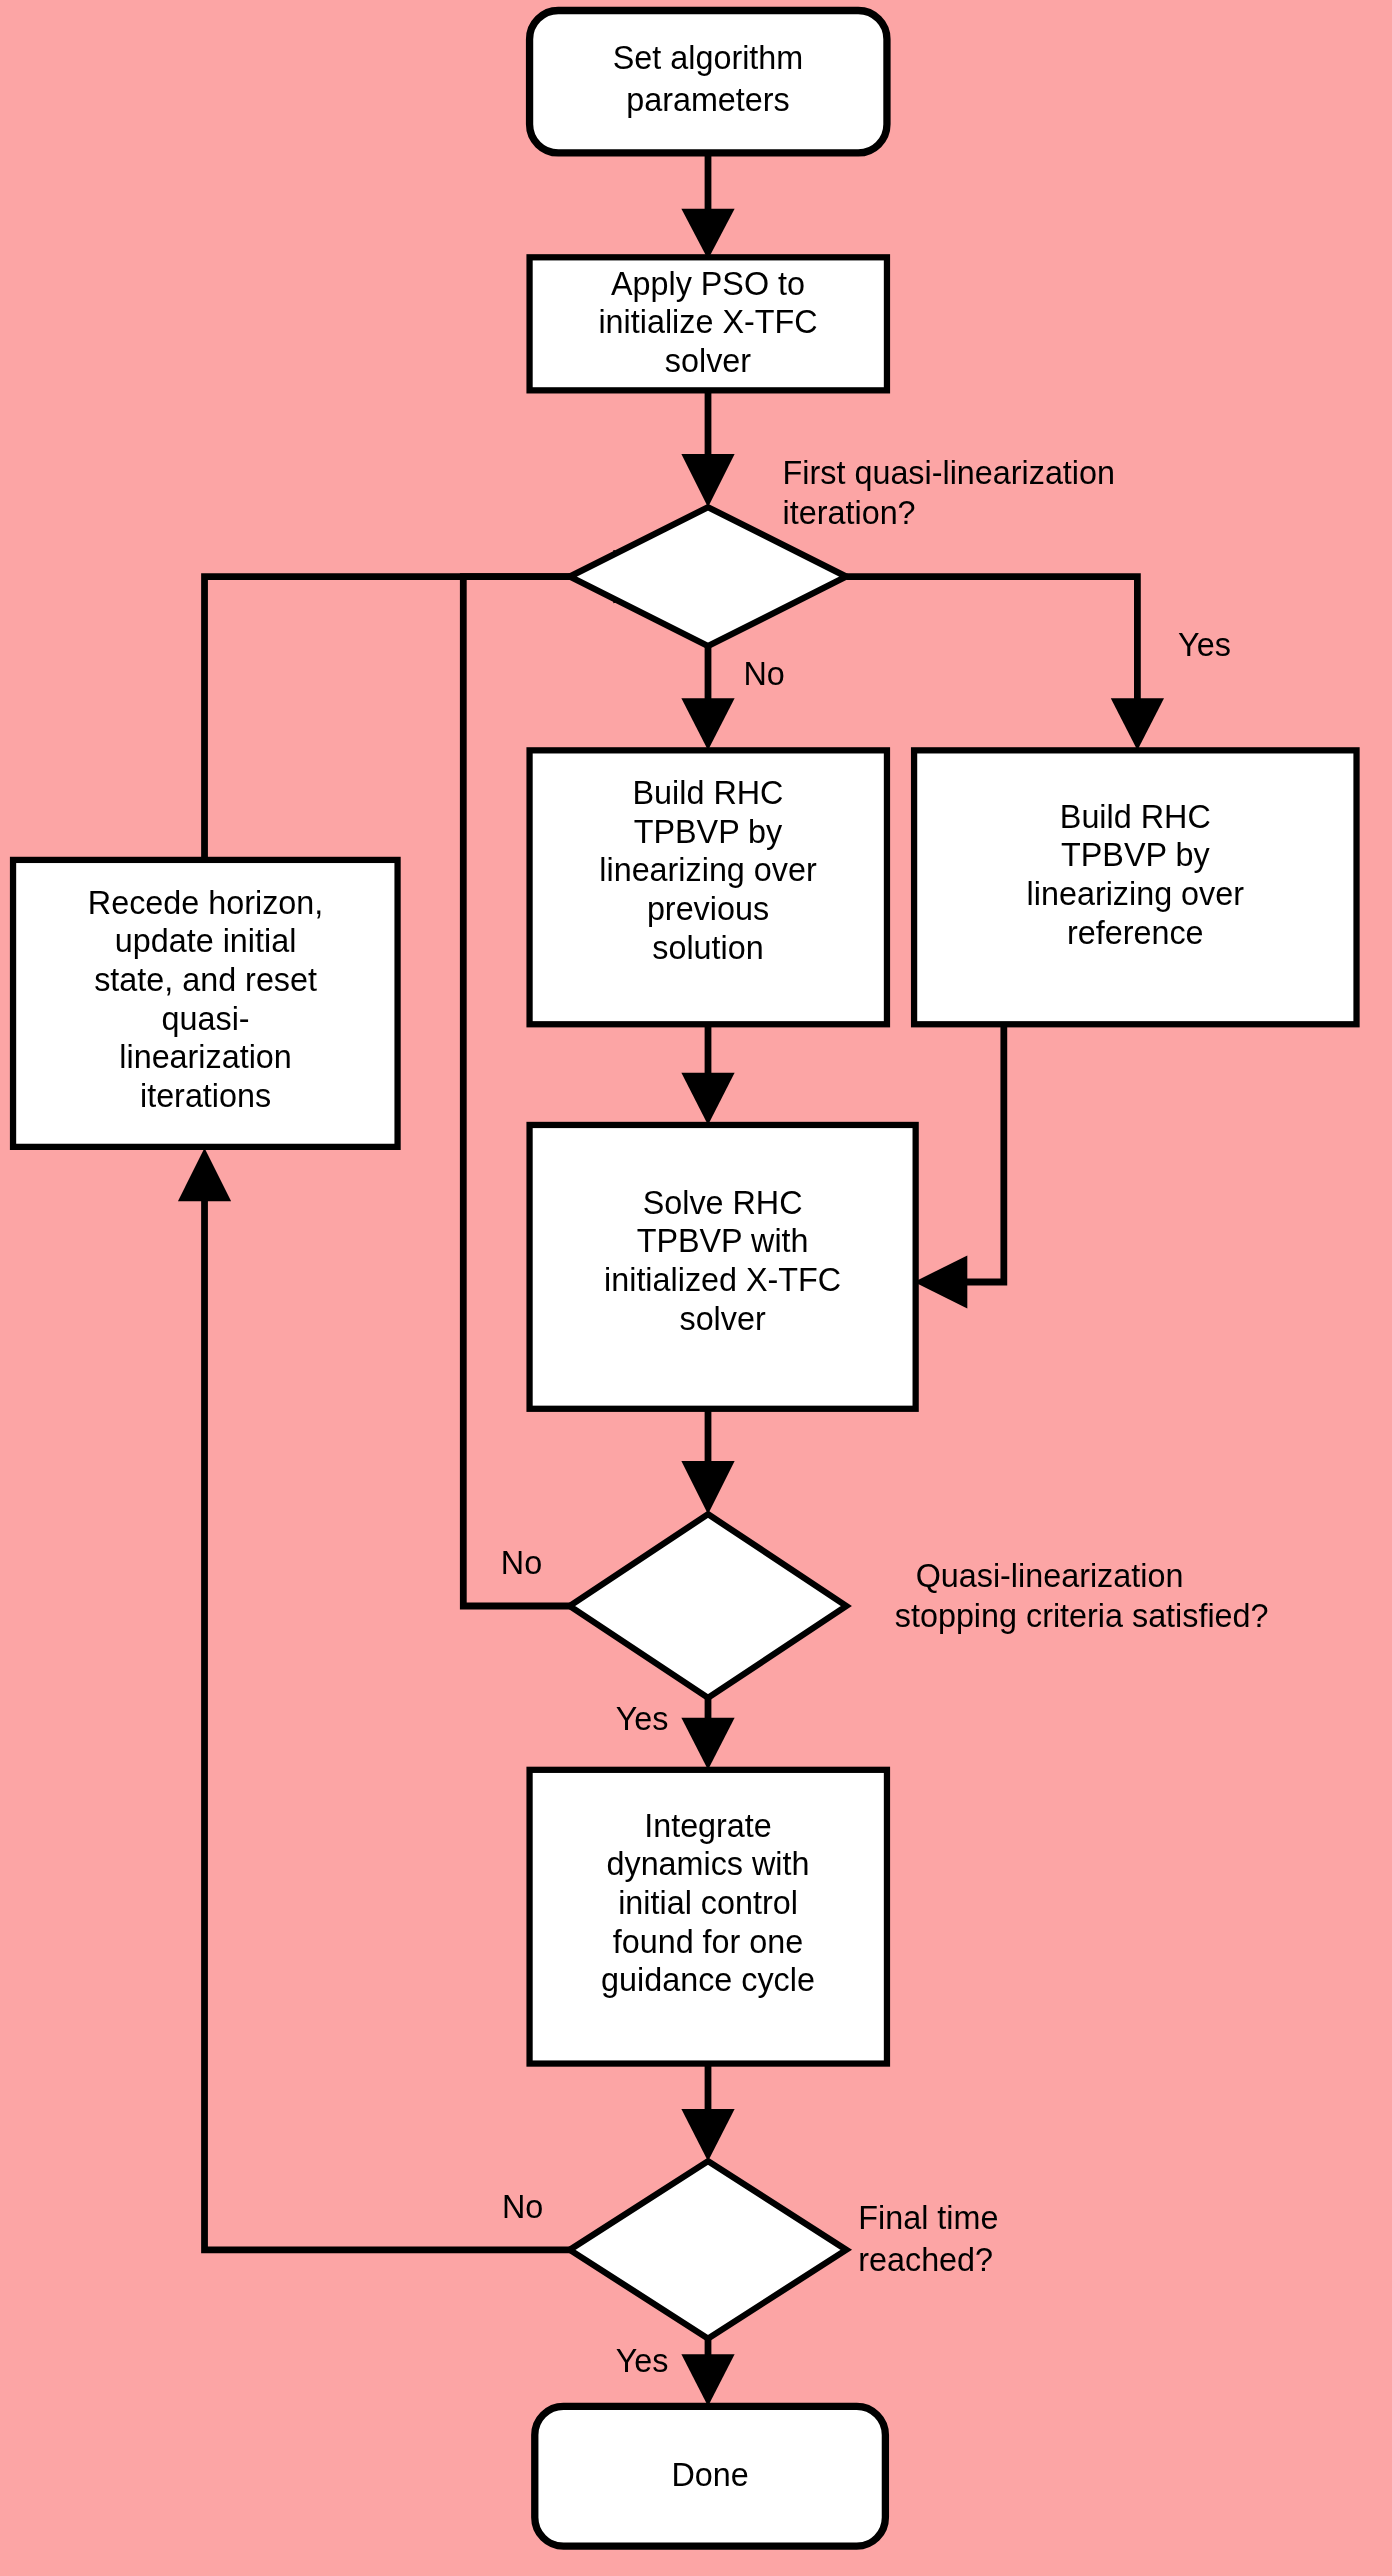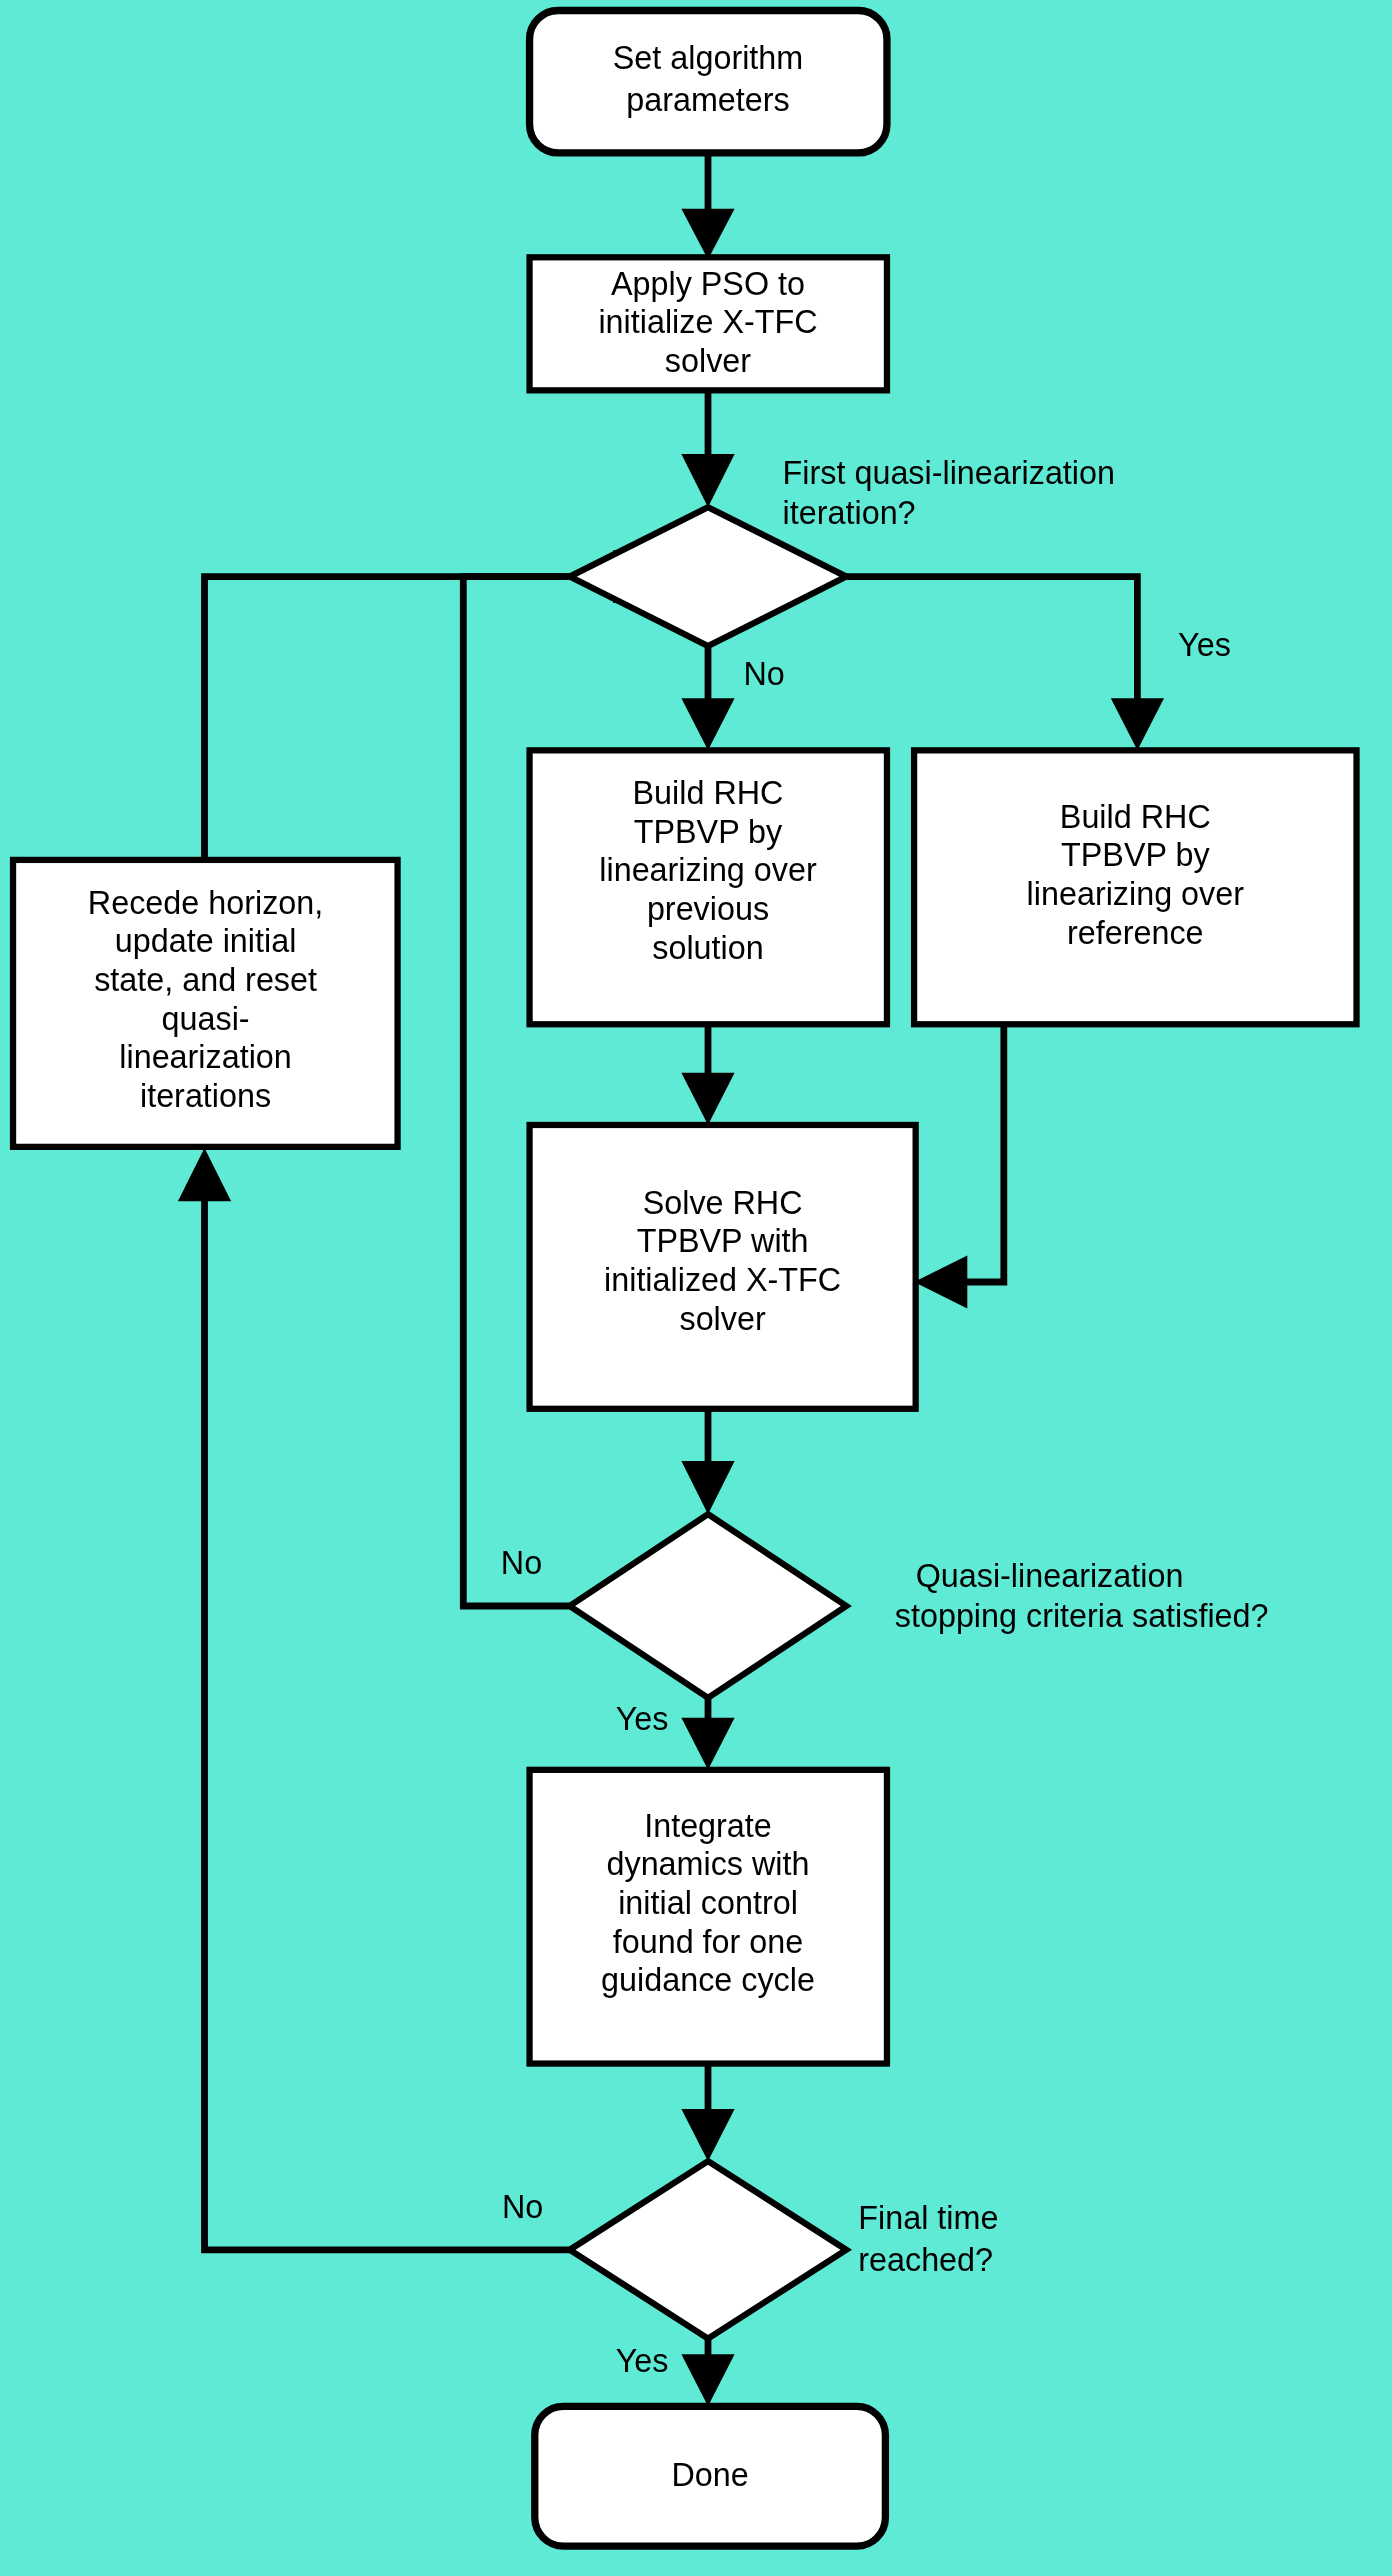--- a/index.html
+++ b/index.html
@@ -7,21 +7,21 @@
     padding: 0;
     background: #ffffff;
   }
   body {
     font-family: "Liberation Sans", sans-serif;
   }
   #flowchart-root {
     width: 1392px;
     height: 2576px;
     position: relative;
-    background: #5eead4;
+    background: #fca5a5;
     overflow: hidden;
   }
   svg.fc {
     display: block;
     width: 1392px;
     height: 2576px;
   }
   .node-shape {
     fill: #ffffff;
     stroke: #000000;

